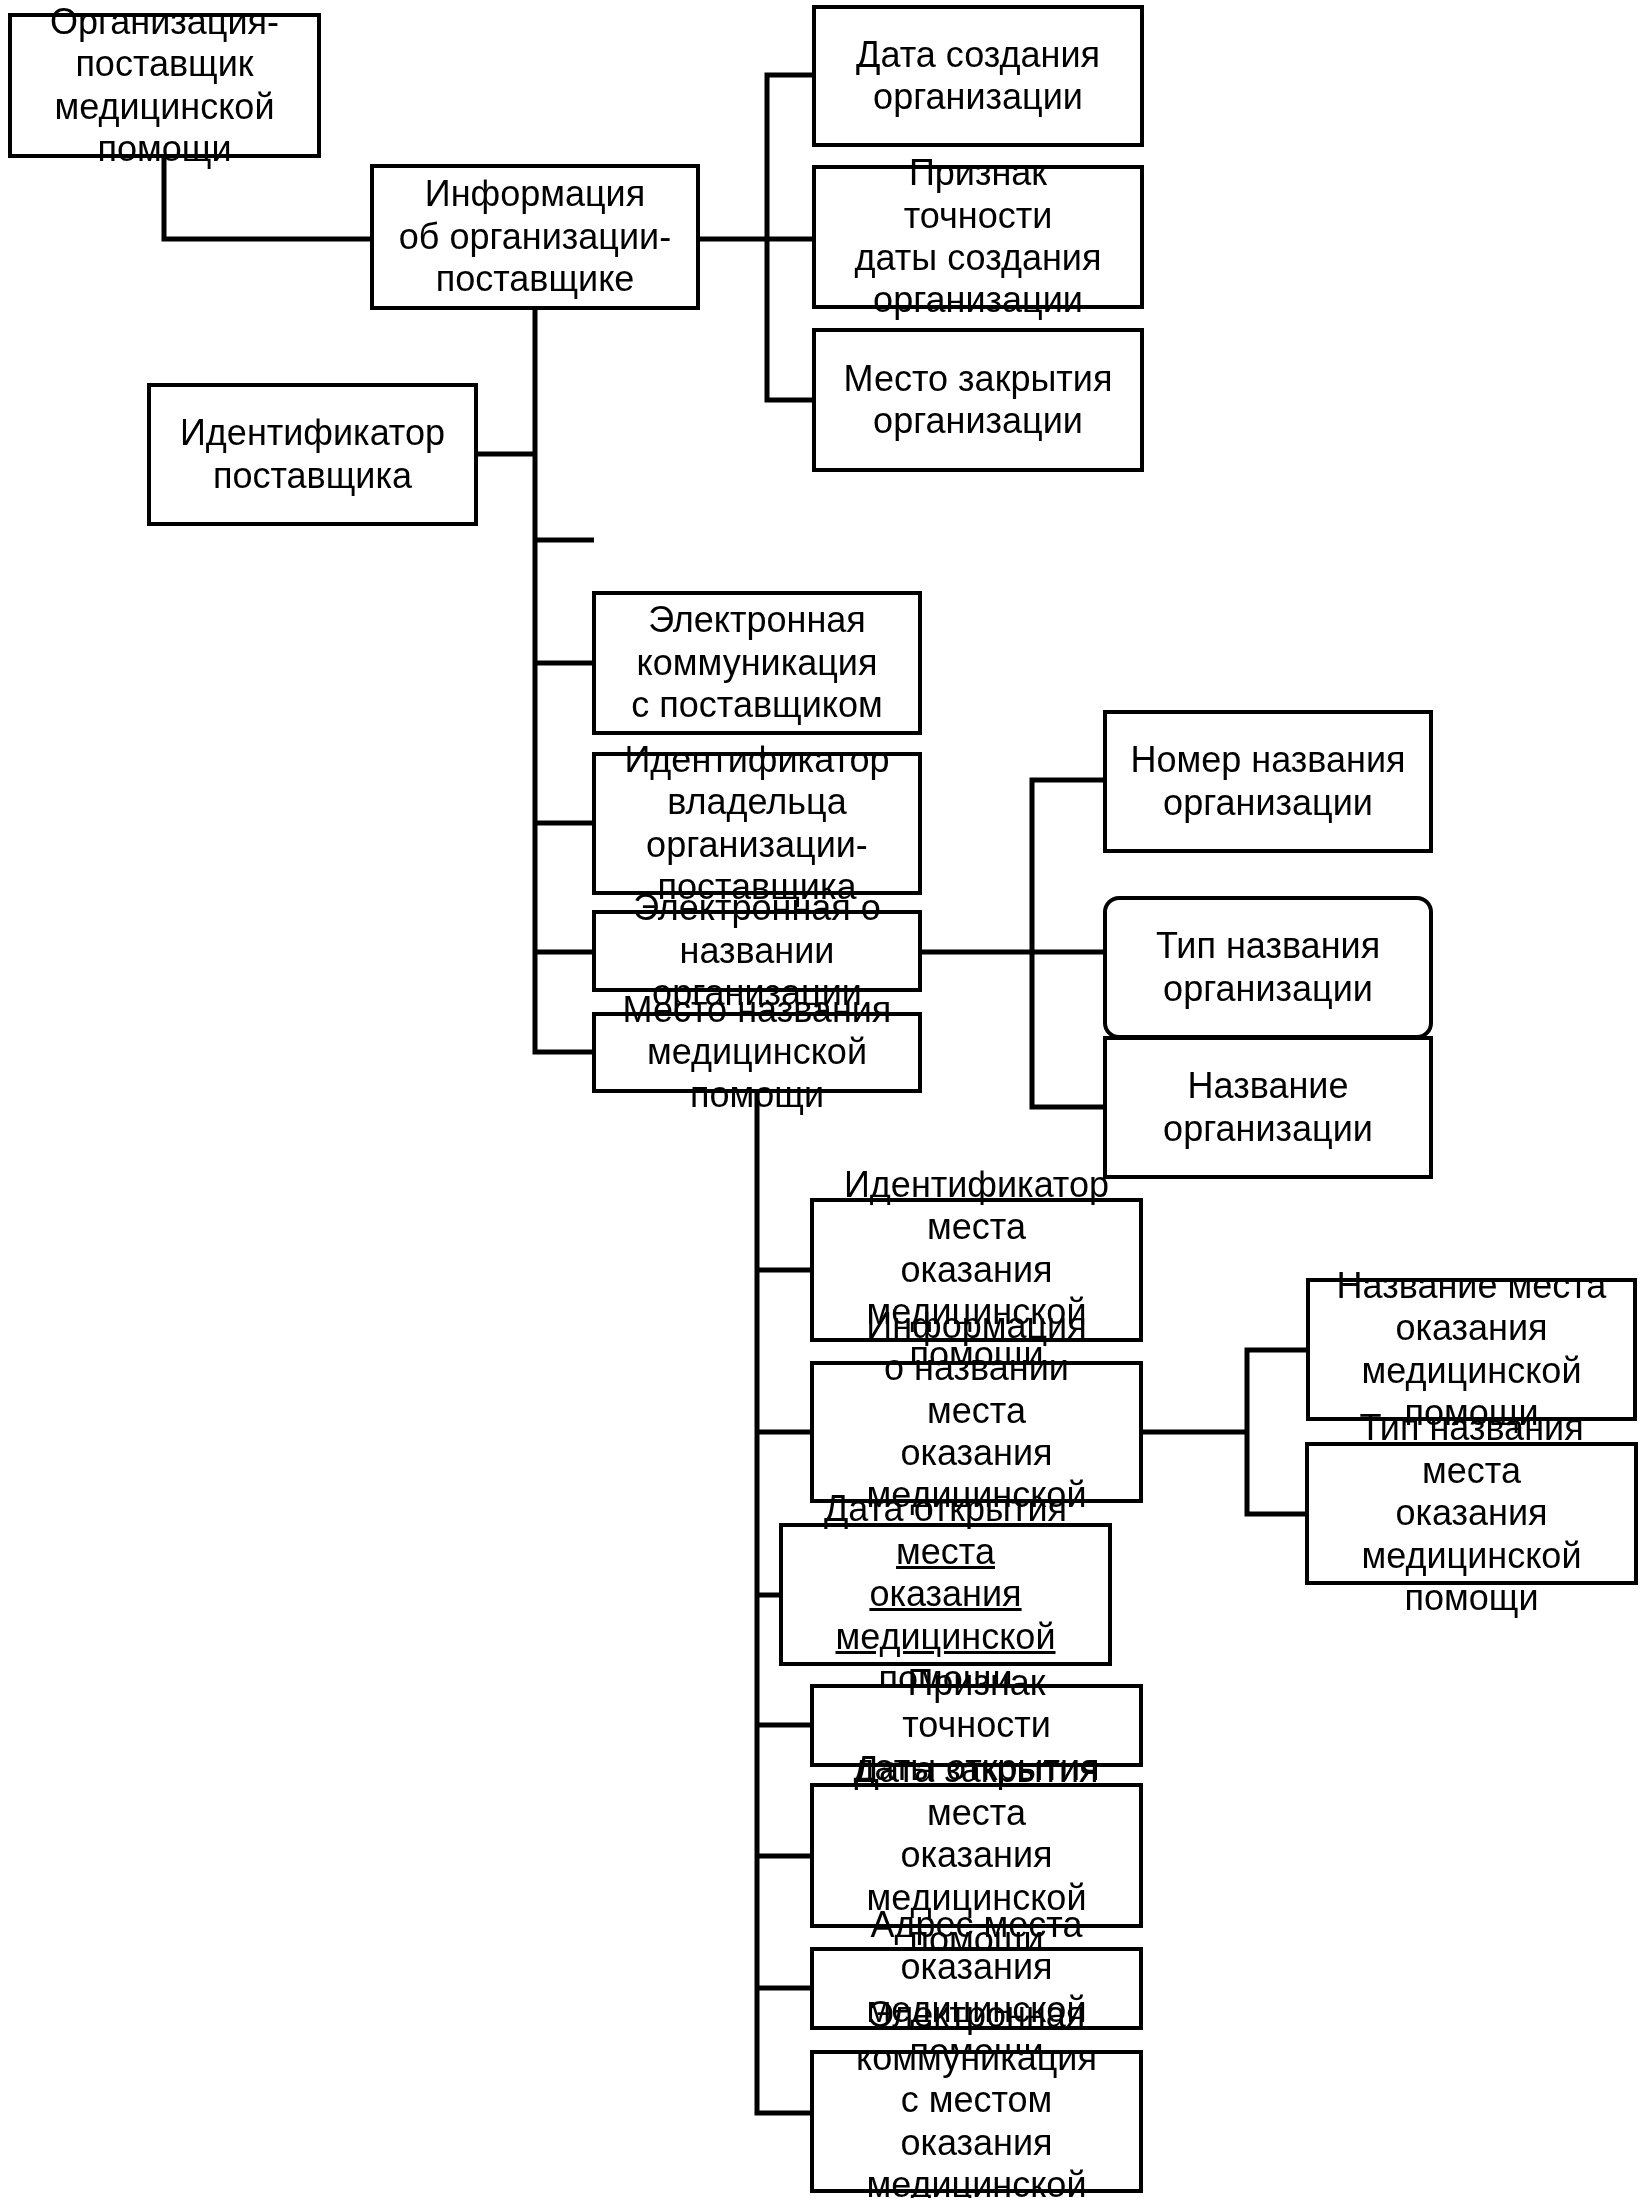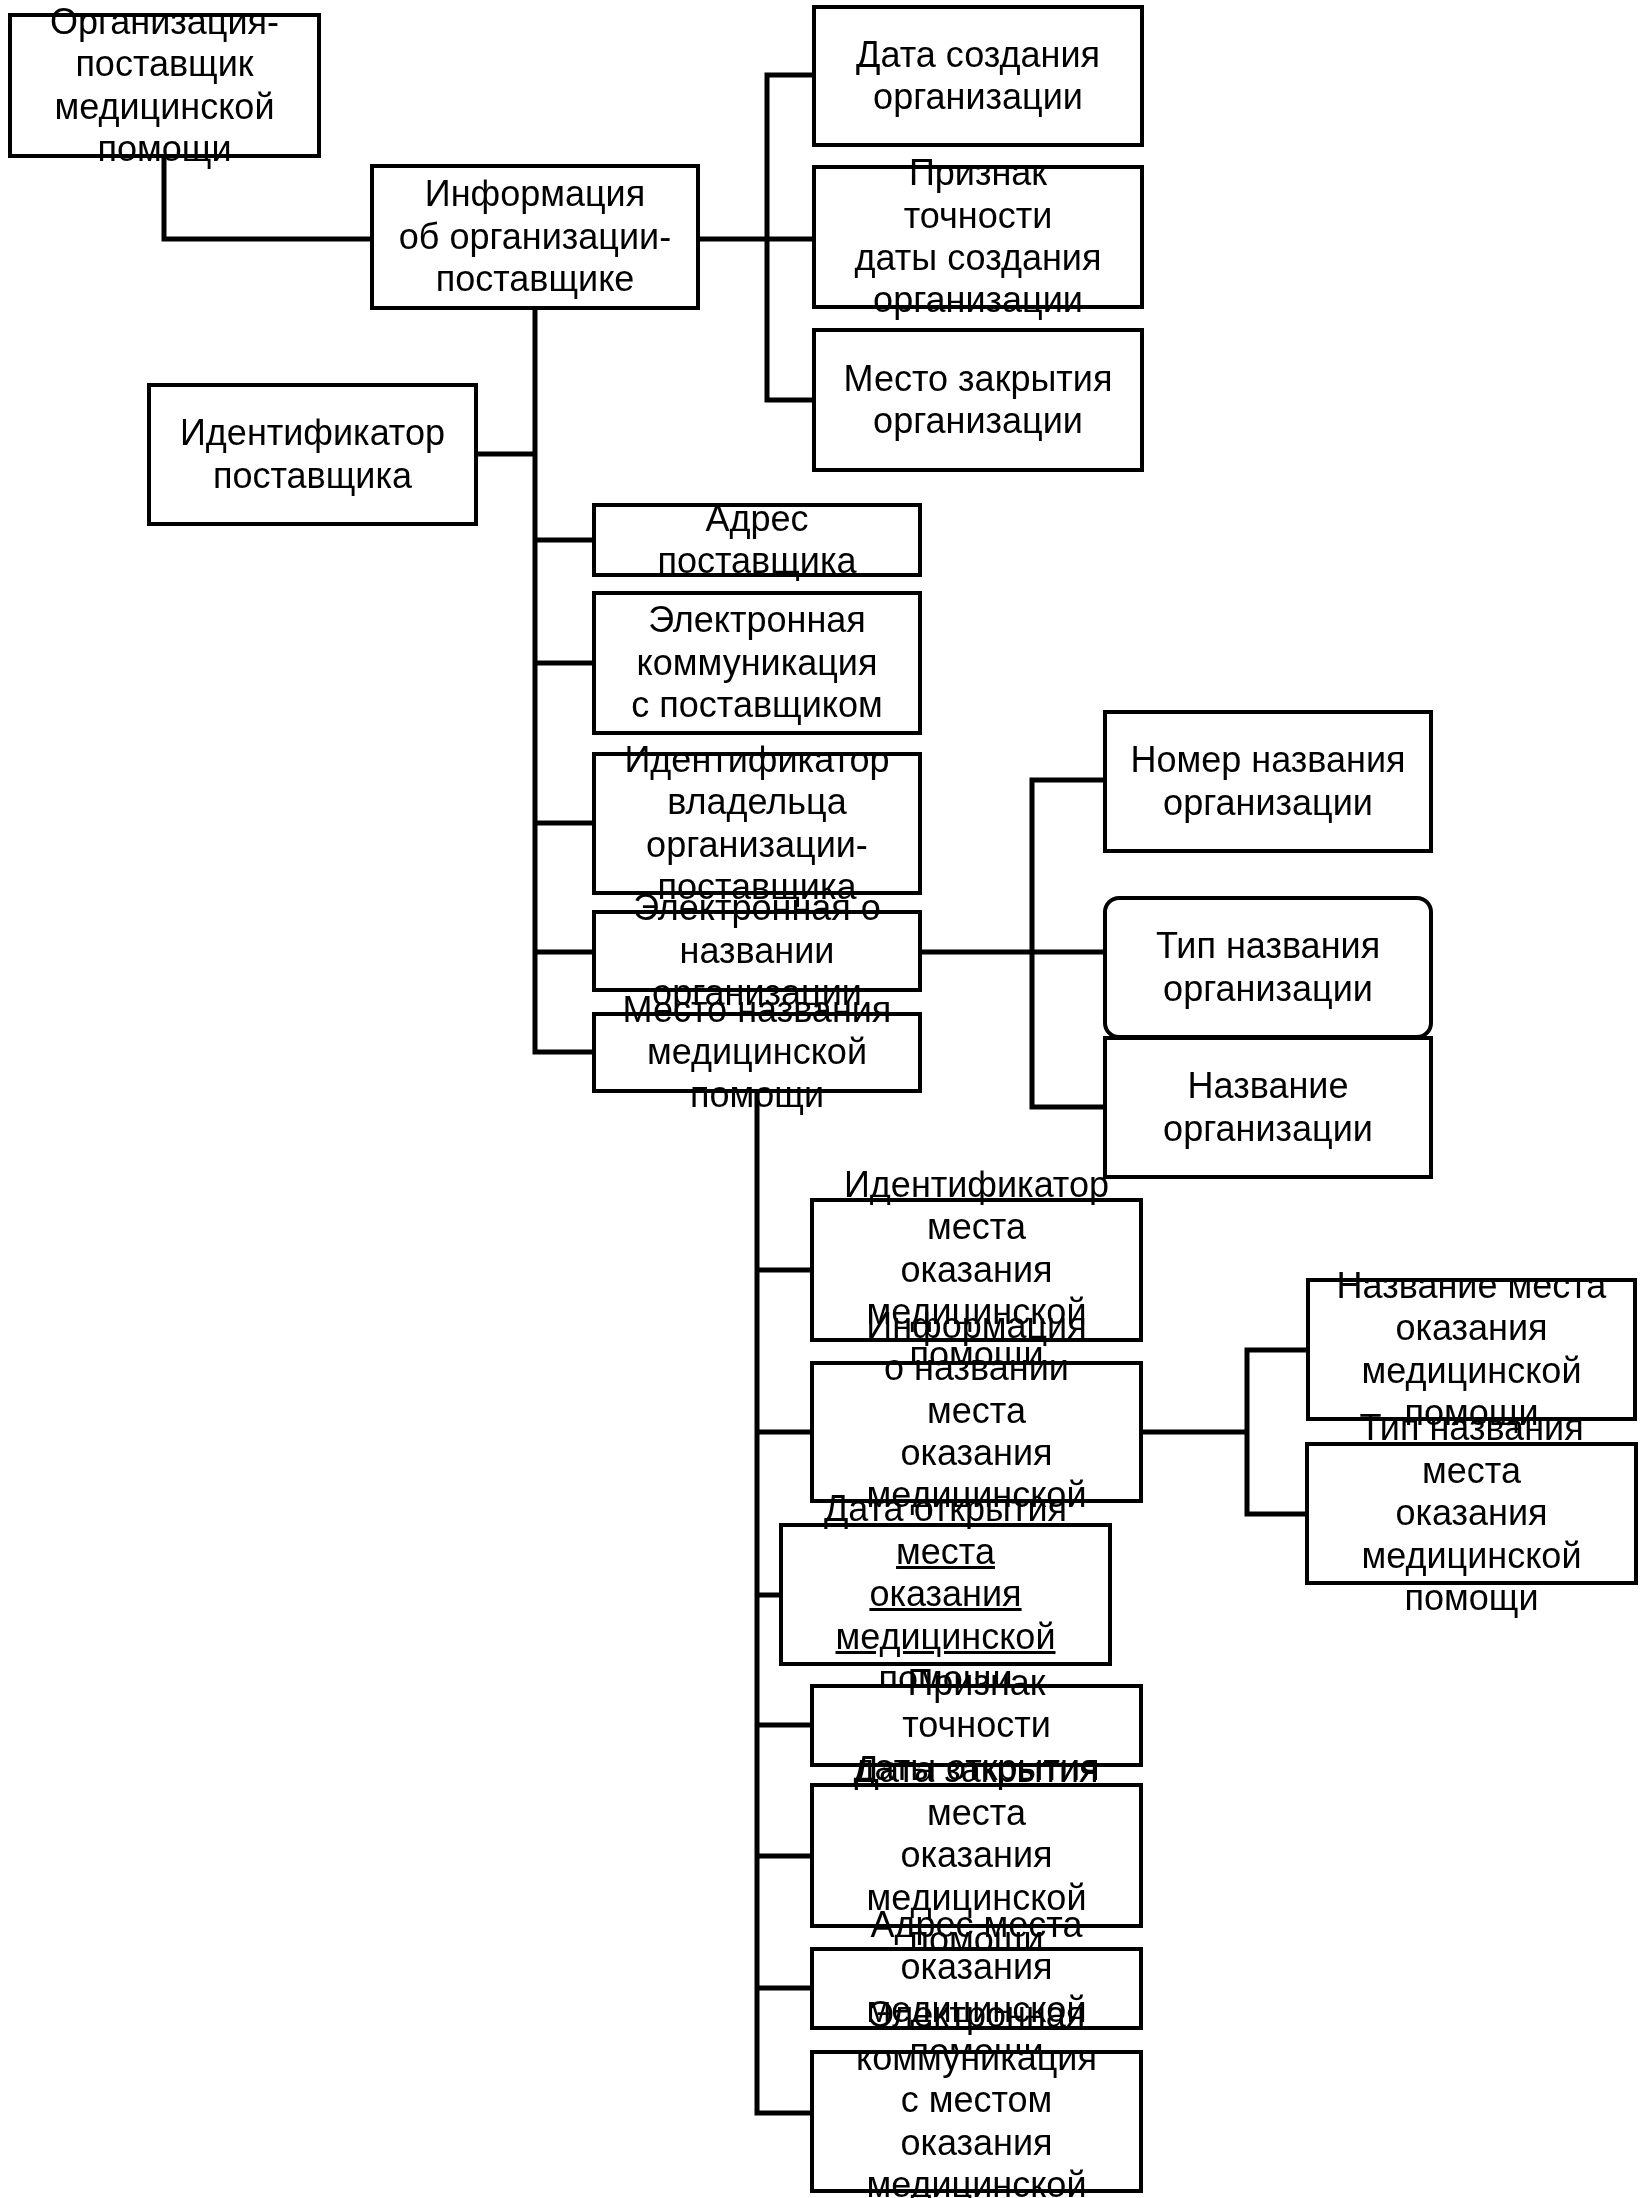--- a/index.html
+++ b/index.html
@@ -75,21 +75,20 @@
 организации</div>
   <div class="node" style="left:812px; top:165px;  width:332px; height:144px;">Признак точности
 даты создания
 организации</div>
   <div class="node" style="left:812px; top:328px;  width:332px; height:144px;">Место закрытия
 организации</div>
 
   <div class="node" style="left:147px; top:383px;  width:331px; height:143px;">Идентификатор
 поставщика</div>
 
-  <div class="node" style="left:592px; top:503px;  width:330px; height:74px;">Адрес поставщика</div>
   <div class="node" style="left:592px; top:591px;  width:330px; height:144px;">Электронная
 коммуникация
 с поставщиком</div>
   <div class="node" style="left:592px; top:752px;  width:330px; height:143px;">Идентификатор
 владельца
 организации-
 поставщика</div>
   <div class="node" style="left:592px; top:910px;  width:330px; height:82px;">Электронная о
 названии организации</div>
   <div class="node" style="left:592px; top:1012px; width:330px; height:81px;">Место названия

